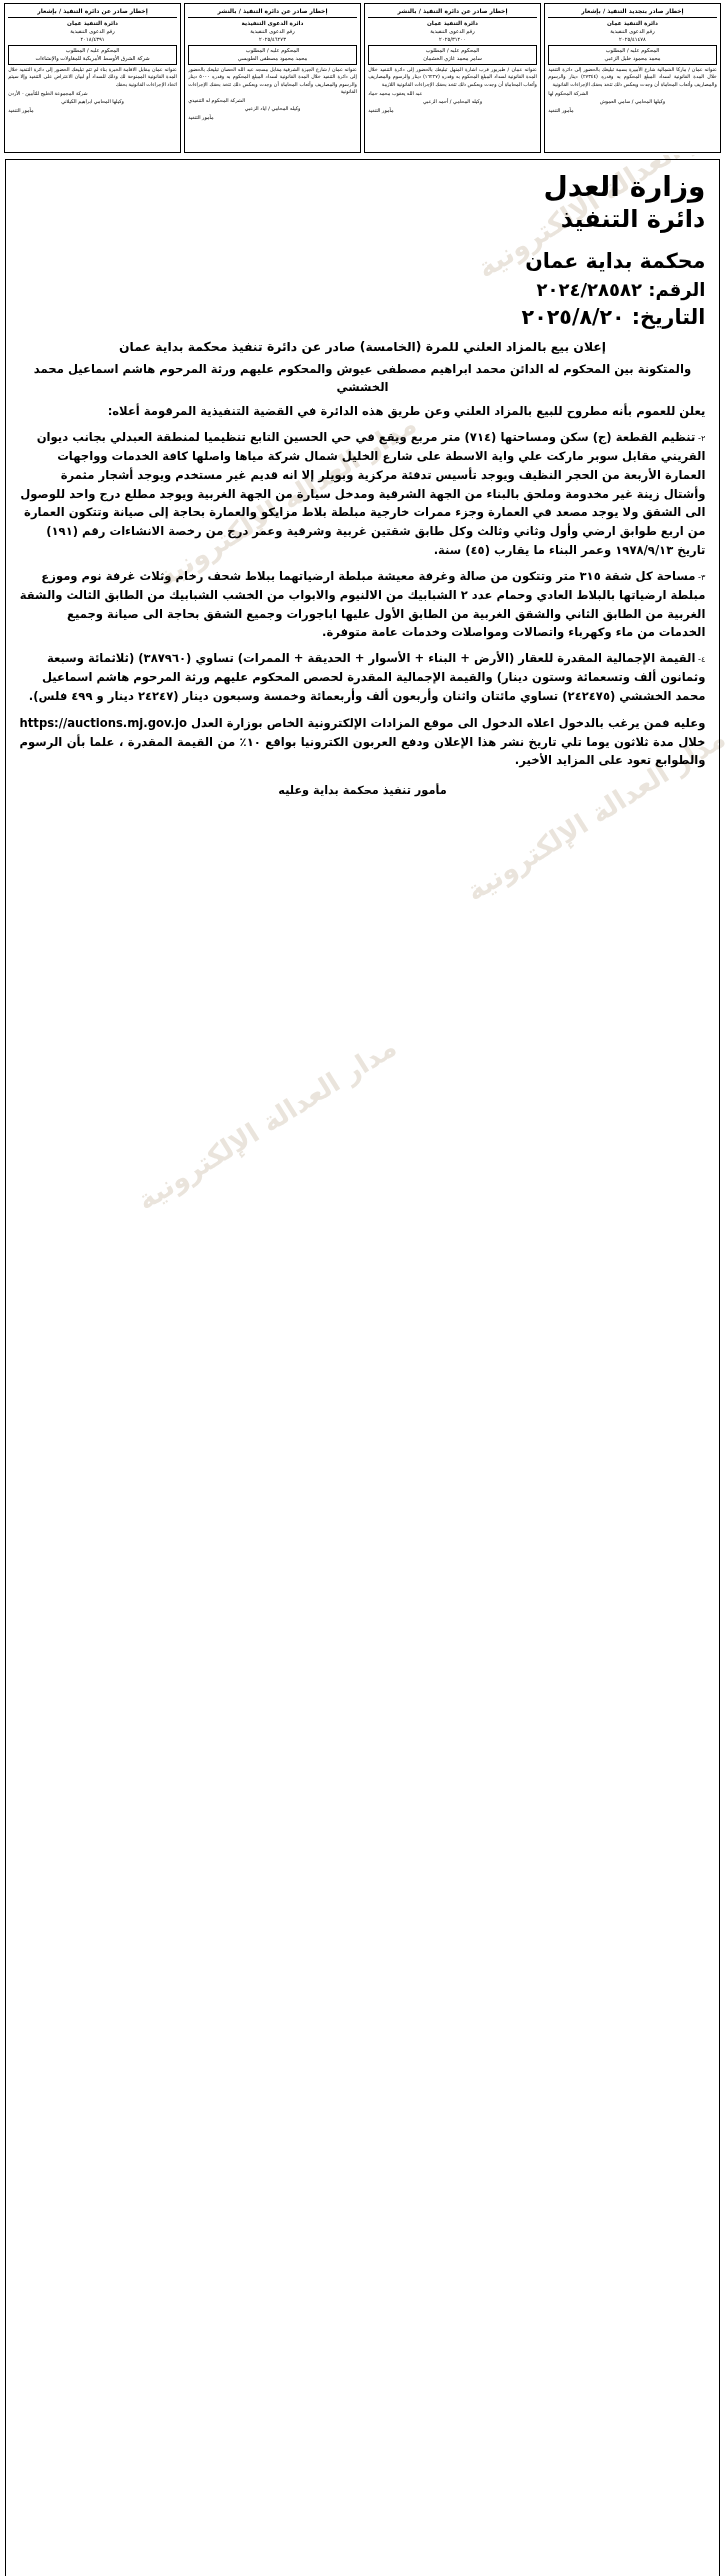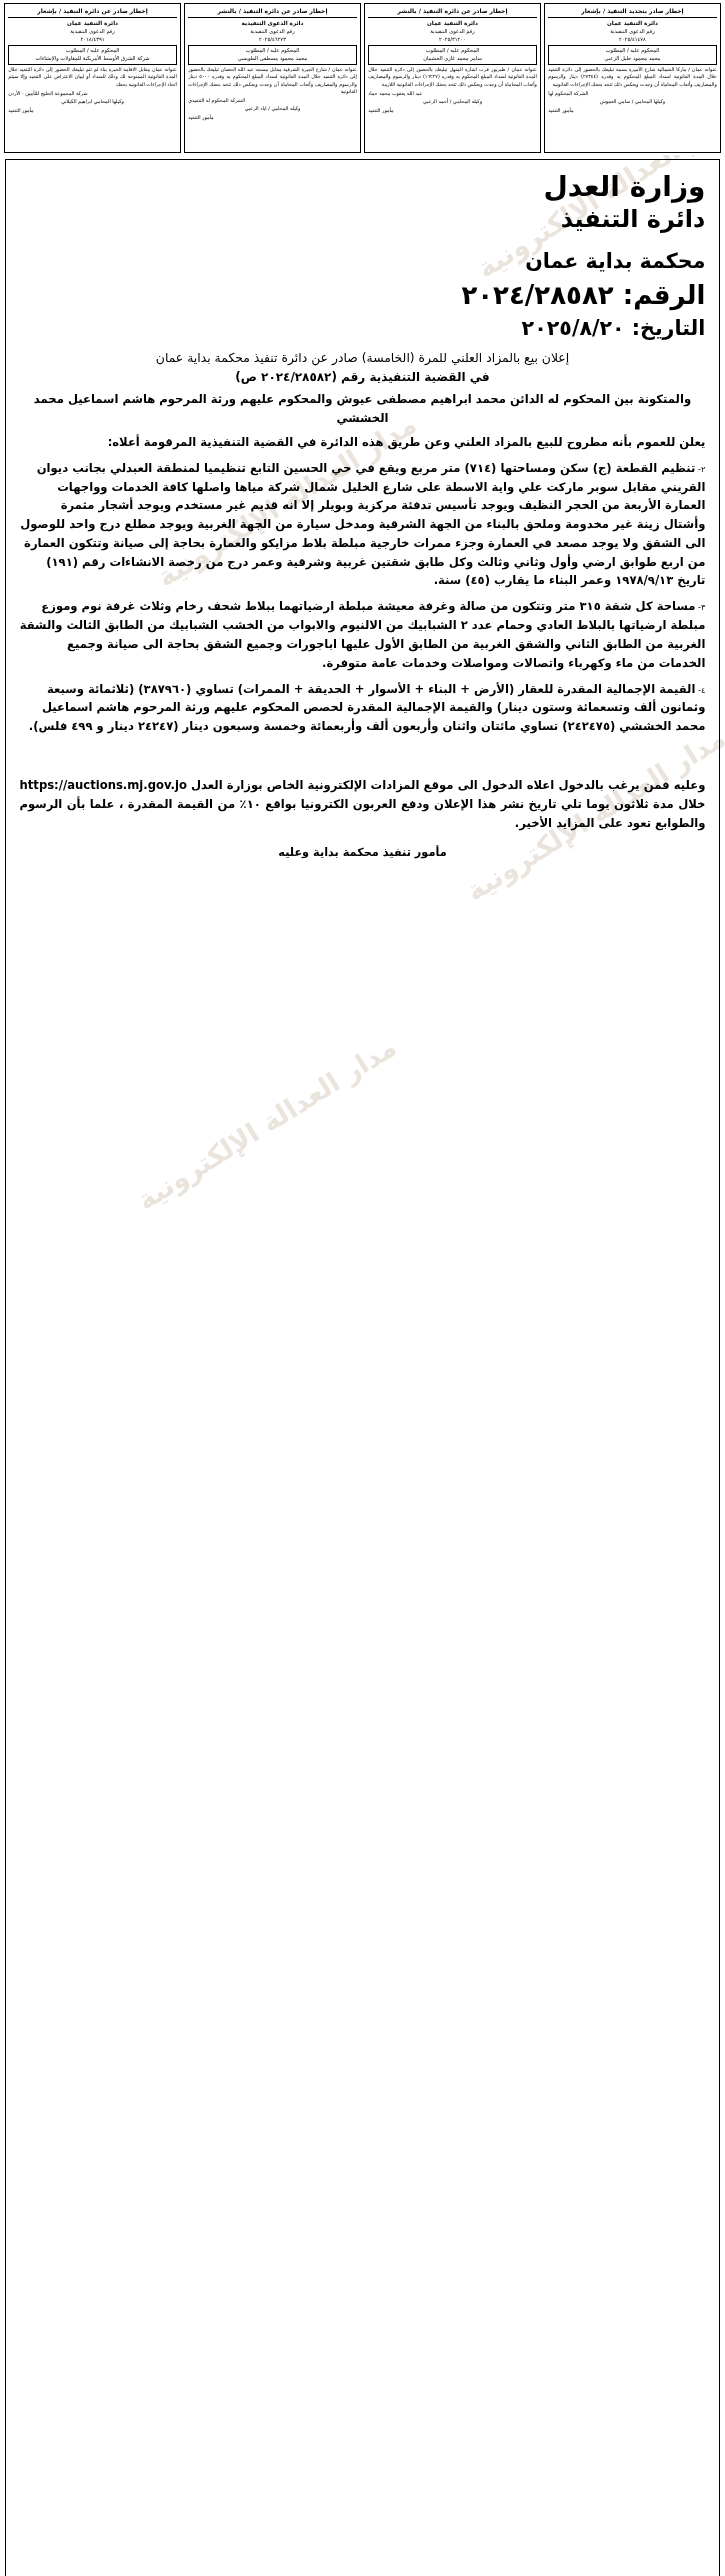--- a/index.html
+++ b/index.html
@@ -119,34 +119,34 @@
     font-weight: bold;
     line-height: 1.3;
   }
   .hdr .l3 {
     font-size: 20.6px;
     font-weight: bold;
     line-height: 1.35;
     margin-top: 12px;
   }
   .hdr .l4 {
-    font-size: 26px;
+    font-size: 18px;
     font-weight: bold;
     line-height: 1.4;
     margin-top: 2.1px;
   }
   .hdr .l5 {
     font-size: 20.6px;
     font-weight: bold;
     line-height: 1.4;
   }
   .subtitle {
     text-align: center;
     font-size: 12.4px;
-    font-weight: normal;
+    font-weight: bold;
     line-height: 1.6;
     margin-top: 5.2px;
   }
   .case-line {
     text-align: center;
     font-size: 12px;
     font-weight: bold;
     line-height: 1.6;
   }
   .para {
@@ -164,21 +164,21 @@
     margin-top: 3.1px;
   }
   .item { margin-top: 7.2px; }
   .closing {
     font-size: 11.6px;
     font-weight: bold;
     line-height: 1.62;
     text-align: justify;
     margin-top: 8.2px;
   }
-  .url { direction: ltr; unicode-bidi: embed; display: inline-block; margin-top: 32px; }
+  .url { direction: ltr; unicode-bidi: embed; display: inline-block; }
   .signoff {
     margin-top: 13.4px;
     text-align: center;
     font-size: 11.3px;
     font-weight: bold;
   }
 </style>
 </head>
 <body>
 
@@ -261,21 +261,20 @@
 
   <div class="hdr">
     <div class="l1">وزارة العدل</div>
     <div class="l2">دائرة التنفيذ</div>
     <div class="l3">محكمة بداية عمان</div>
     <div class="l4">الرقم: ٢٠٢٤/٢٨٥٨٢</div>
     <div class="l5">التاريخ: ٢٠٢٥/٨/٢٠</div>
   </div>
 
   <div class="subtitle">إعلان بيع بالمزاد العلني للمرة (الخامسة) صادر عن دائرة تنفيذ محكمة بداية عمان</div>
-  <div class="case-line">في القضية التنفيذية رقم (٢٠٢٤/٢٨٥٨٢ ص)</div>
   <div class="para-intro">والمتكونة بين المحكوم له الدائن محمد ابراهيم مصطفى عيوش والمحكوم عليهم ورثة المرحوم هاشم اسماعيل محمد الخششي</div>
   <div class="para">يعلن للعموم بأنه مطروح للبيع بالمزاد العلني وعن طريق هذه الدائرة في القضية التنفيذية المرقومة أعلاه:</div>
 
 
   <div class="item">
     <span>٢-</span>
     <span class="para" style="display:inline; margin:0;">تنظيم القطعة (ج) سكن ومساحتها (٧١٤) متر مربع ويقع في حي الحسين التابع تنظيميا لمنطقة العبدلي بجانب ديوان القريني مقابل سوبر ماركت علي واية الاسطة على شارع الخليل شمال شركة مياها واصلها كافة الخدمات وواجهات العمارة الأربعة من الحجر النظيف ويوجد تأسيس تدفئة مركزية وبويلر إلا انه قديم غير مستخدم ويوجد أشجار مثمرة وأشتال زينة غير مخدومة وملحق بالبناء من الجهة الشرقية ومدخل سيارة من الجهة الغربية ويوجد مطلع درج واحد للوصول الى الشقق ولا يوجد مصعد في العمارة وجزء ممرات خارجية مبلطة بلاط مزايكو والعمارة بحاجة إلى صيانة وتتكون العمارة من اربع طوابق ارضي وأول وثاني وثالث وكل طابق شقتين غربية وشرقية وعمر درج من رخصة الانشاءات رقم (١٩١) تاريخ ١٩٧٨/٩/١٣ وعمر البناء ما يقارب (٤٥) سنة.</span>
   </div>
 
   <div class="item">

